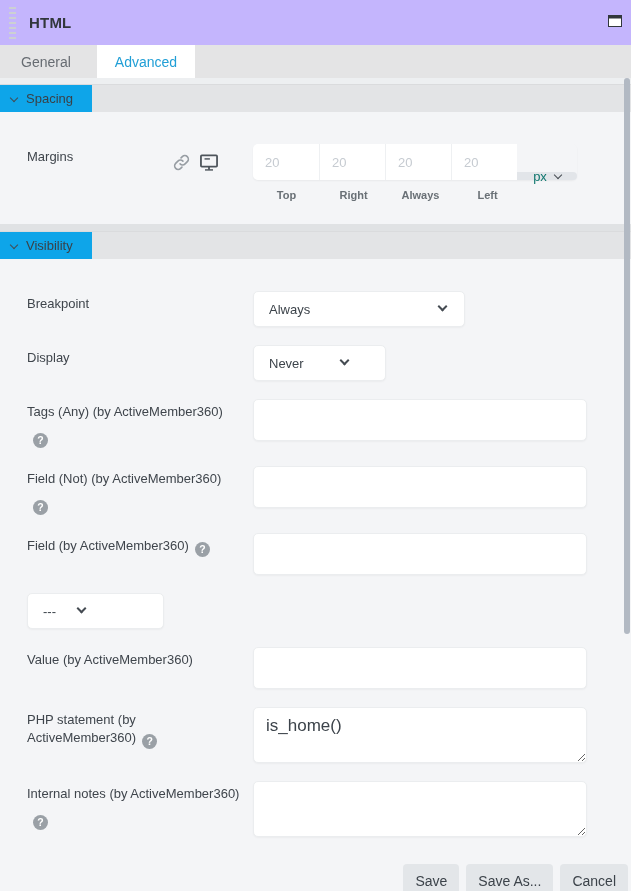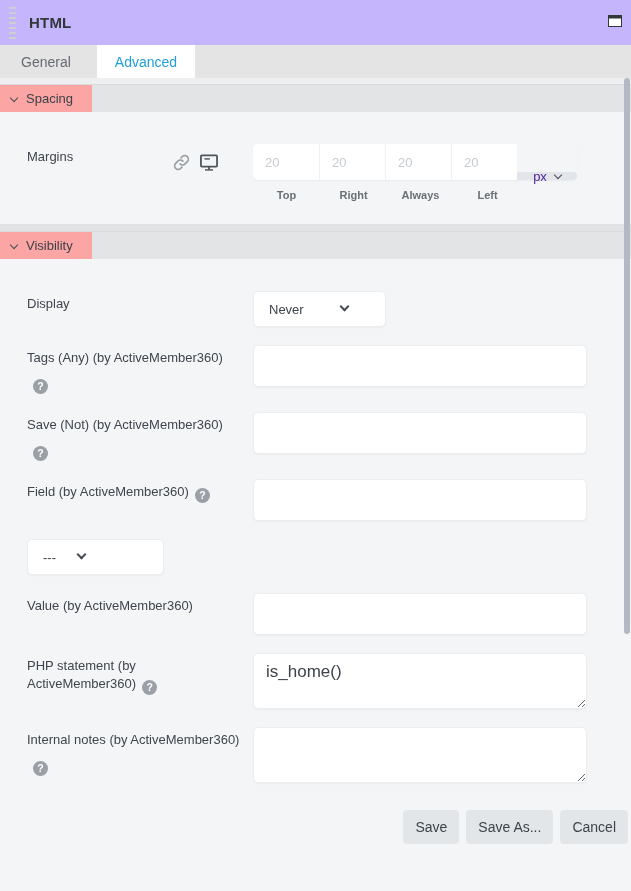--- a/index.html
+++ b/index.html
@@ -29,21 +29,21 @@
     padding-left: 18px; font-size: 14px; color: #676c72;
   }
   .tab { display: flex; align-items: center; padding: 0 3px; cursor: pointer; }
   .tab.active { background: #ffffff; color: #219fd6; padding: 0 18px; margin-left: 23px; }
 
   
   .strip1 { height: 6px; background: #edeff1; }
   .strip2 { height: 7px; background: #e0e2e4; }
   .band { height: 28px; background: #e3e4e6; display: flex; border-top: 1px solid #dadbdd; }
   .band-tab {
-    background: #fca5a5; display: flex; align-items: center; gap: 9px;
+    background: #0ea5e9; display: flex; align-items: center; gap: 9px;
     padding: 0 19px 0 11px; font-size: 13px; color: #3a4147; cursor: pointer;
   }
   .chev {
     display: inline-block; width: 7px; height: 7px; flex: 0 0 auto;
     border-right: 2px solid #454b52; border-bottom: 2px solid #454b52;
     transform: rotate(45deg); margin-top: -3px;
   }
   .band-chev { width: 6px; height: 6px; border-width: 1.7px; margin-top: -2px; }
 
   
@@ -72,21 +72,21 @@
   }
   .dim-input {
     width: 66px; height: 36px; border: none; background: #fff; outline: none;
     padding: 0 0 0 12px; font-size: 13px; color: #a21caf; font-family: inherit;
     border-left: 1px solid #eef0f2;
   }
   .dim-input:first-child { border-left: none; border-radius: 5px 0 0 5px; }
   .unit-select {
     width: 60px; background: #e2e5e9; border-radius: 0 5px 5px 0;
     display: flex; align-items: center; justify-content: center; gap: 8px;
-    font-size: 13px; color: #4c1d95; cursor: pointer; margin-top: 28px;
+    font-size: 13px; color: #0f766e; cursor: pointer; margin-top: 28px;
   }
   .unit-select .chev { width: 6px; height: 6px; border-width: 1.7px; }
   .dim-labels { display: flex; margin-top: 9px; }
   .dim-labels span { width: 67px; text-align: center; font-size: 11px; font-weight: bold; color: #697076; }
 
   
   .select {
     position: relative; height: 36px; background: #fff; border: 1px solid #ebedef;
     border-radius: 5px; display: flex; align-items: center; padding-left: 15px;
     font-size: 13px; color: #3c434a; cursor: pointer; box-shadow: 0 1px 2px rgba(0,0,0,.04);
@@ -198,40 +198,47 @@
 
   <div class="band">
     <div class="band-tab">
       <span class="chev band-chev"></span>
       <span>Visibility</span>
     </div>
   </div>
 
   <div class="vis-body">
 
+    <div class="row">
+      <div class="row-label">Breakpoint</div>
+      <div class="select sel-breakpoint" role="combobox">
+        <span>Always</span>
+        <span class="chev"></span>
+      </div>
+    </div>
 
     <div class="row">
       <div class="row-label">Display</div>
       <div class="select sel-display" role="combobox">
         <span>Never</span>
         <span class="chev"></span>
       </div>
     </div>
 
     <div class="row">
       <div class="row-label">
         <span>Tags (Any) (by ActiveMember360)</span>
         <div class="help-below"><span class="help">?</span></div>
       </div>
       <input class="text-input" type="text" value="" style="">
     </div>
 
     <div class="row">
       <div class="row-label">
-        <span>Save (Not) (by ActiveMember360)</span>
+        <span>Field (Not) (by ActiveMember360)</span>
         <div class="help-below"><span class="help">?</span></div>
       </div>
       <input class="text-input" type="text" value="" style="">
     </div>
 
     <div class="row">
       <div class="row-label">
         <span>Field (by ActiveMember360)</span><span class="help help-inline">?</span>
       </div>
       <input class="text-input" type="text" value="" style="">

